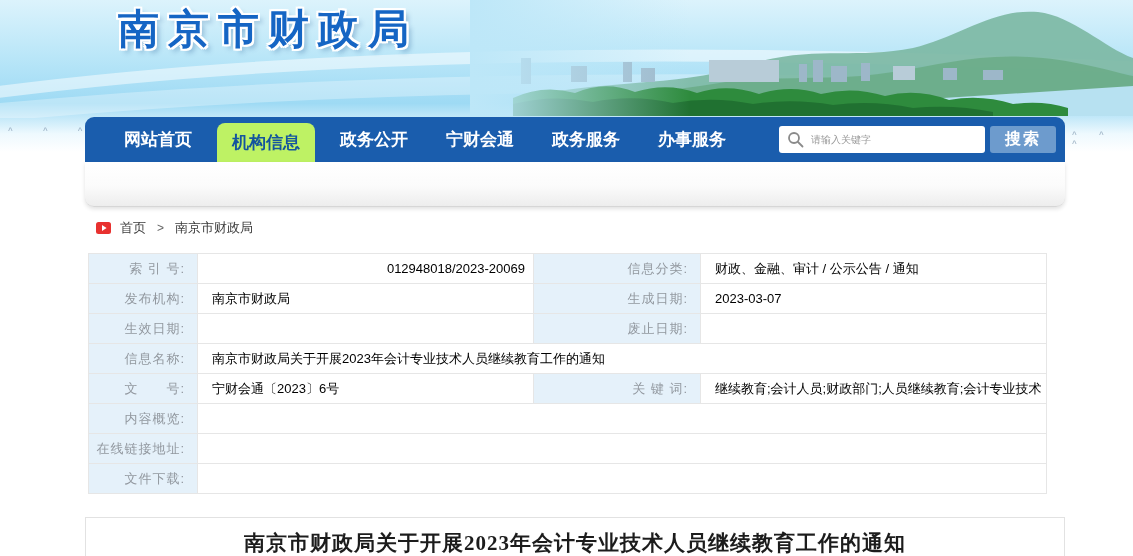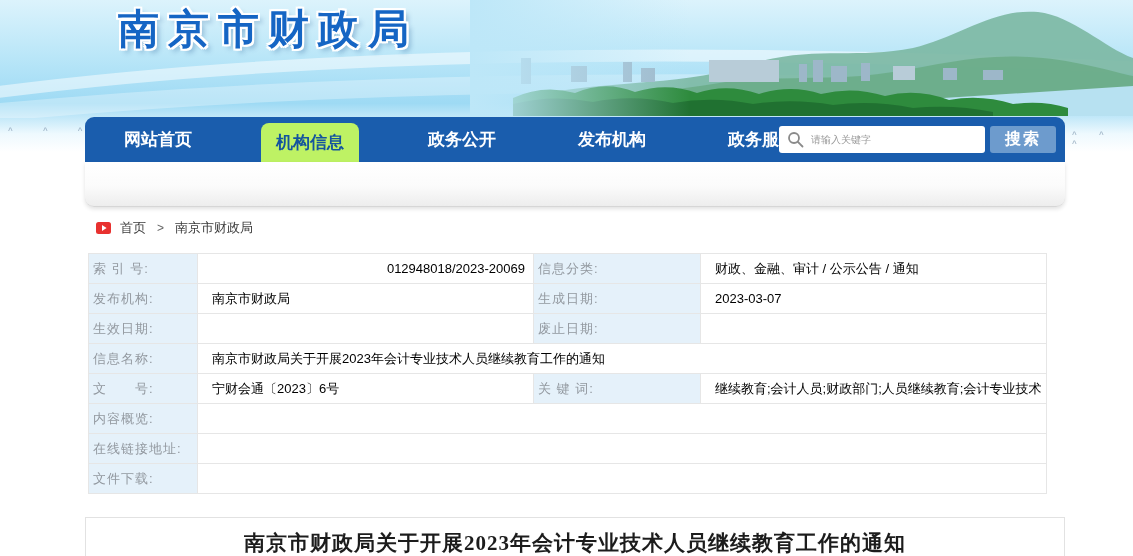--- a/index.html
+++ b/index.html
@@ -29,21 +29,21 @@
     white-space:nowrap;
   }
   .birds{position:absolute;color:#8da4b9;font-size:8px;font-weight:bold;letter-spacing:14px;opacity:.75;}
   .birds-left{left:8px;top:126px;}
   .birds-right{left:1072px;top:130px;letter-spacing:10px;}
   
   .navbar{
     position:absolute;left:85px;top:117px;width:980px;height:45px;
     background:#1a5dad;border-radius:9px 9px 0 0;
   }
-  .nav-list{display:flex;height:45px;align-items:stretch;gap:44px;}
+  .nav-list{display:flex;height:45px;align-items:stretch;}
   .nav-item{
     display:flex;align-items:center;justify-content:center;
     color:#ffffff;font-weight:bold;font-size:17px;
     width:94px;cursor:pointer;white-space:nowrap;
   }
   .nav-item:first-child{margin-left:26px;}
   .nav-item + .nav-item{margin-left:12px;}
   .nav-item.active{
     background:#bef264;color:#14549e;
     border-radius:8px 8px 0 0;margin-top:6px;width:98px;
@@ -81,21 +81,21 @@
   
   .infotable{
     position:absolute;left:88px;top:253px;width:958px;
     border-collapse:collapse;table-layout:fixed;
   }
   .infotable td{
     border:1px solid #e6e6e6;height:29px;font-size:13px;
     overflow:hidden;white-space:nowrap;
   }
   .infotable td.lbl{
-    background:#e5f1fa;color:#92989f;
+    background:#e5f1fa;color:#92989f;text-align:right;
     padding:0 12px 0 4px;letter-spacing:1px;
   }
   .infotable td.val{
     background:#ffffff;color:#000000;font-weight:normal;padding:0 8px 0 14px;
   }
   .infotable td.val.num{font-weight:normal;font-family:"Liberation Sans","DejaVu Sans",sans-serif;text-align:right;}
   
   .article{
     position:absolute;left:85px;top:517px;width:978px;height:80px;
     background:#ffffff;border:1px solid #e2e2e2;border-bottom:none;
@@ -145,21 +145,21 @@
     <div class="banner-title">南京市财政局</div>
     <div class="birds birds-left">^ ^ ^ ^ ^ ^</div>
     <div class="birds birds-right">^ ^ ^</div>
   </div>
 
   <nav class="navbar">
     <div class="nav-list">
       <div class="nav-item">网站首页</div>
       <div class="nav-item active">机构信息</div>
       <div class="nav-item">政务公开</div>
-      <div class="nav-item">发布机构</div>
+      <div class="nav-item">宁财会通</div>
       <div class="nav-item">政务服务</div>
       <div class="nav-item">办事服务</div>
     </div>
     <div class="search">
       <span class="search-input-wrap">
         <svg width="17" height="17" viewBox="0 0 17 17">
           <circle cx="7" cy="7" r="5" fill="none" stroke="#8a8a8a" stroke-width="1.8"></circle>
           <line x1="11" y1="11" x2="15.5" y2="15.5" stroke="#8a8a8a" stroke-width="1.8" stroke-linecap="round"></line>
         </svg>
         <input class="search-input" type="text" placeholder="请输入关键字" style="">

